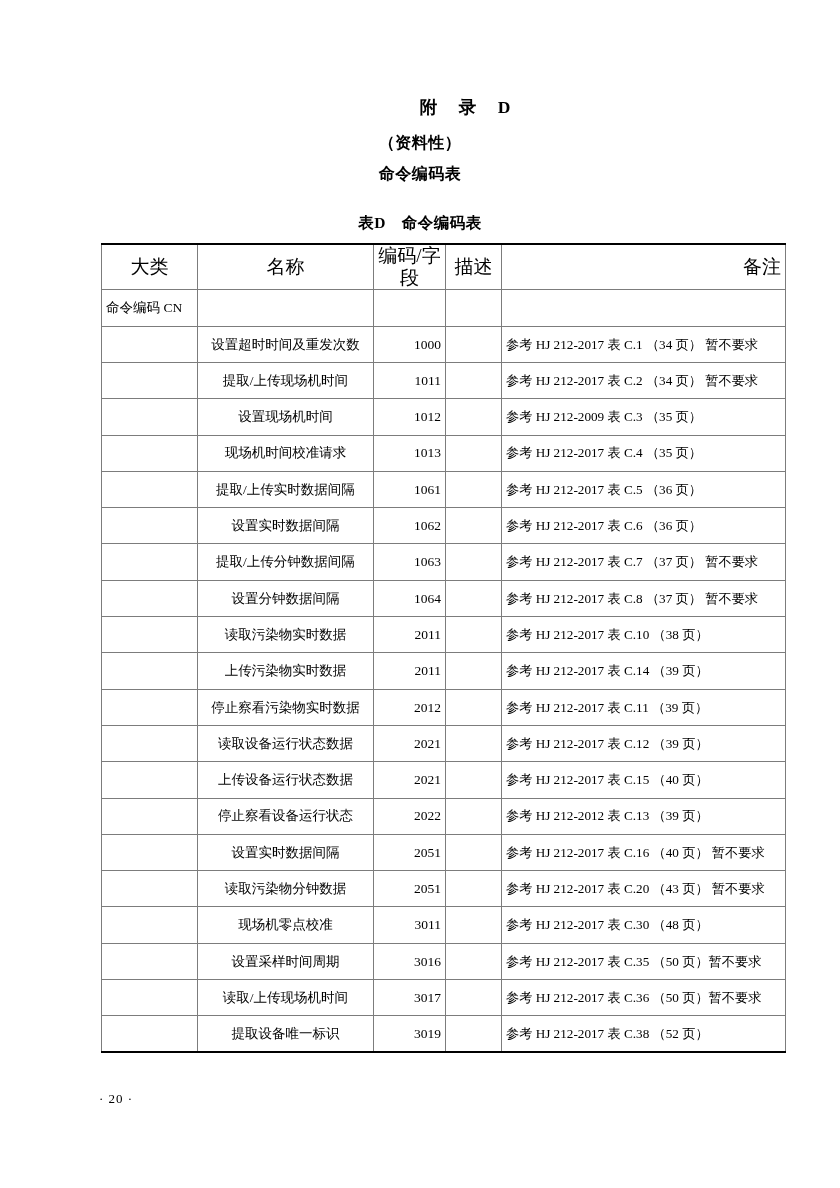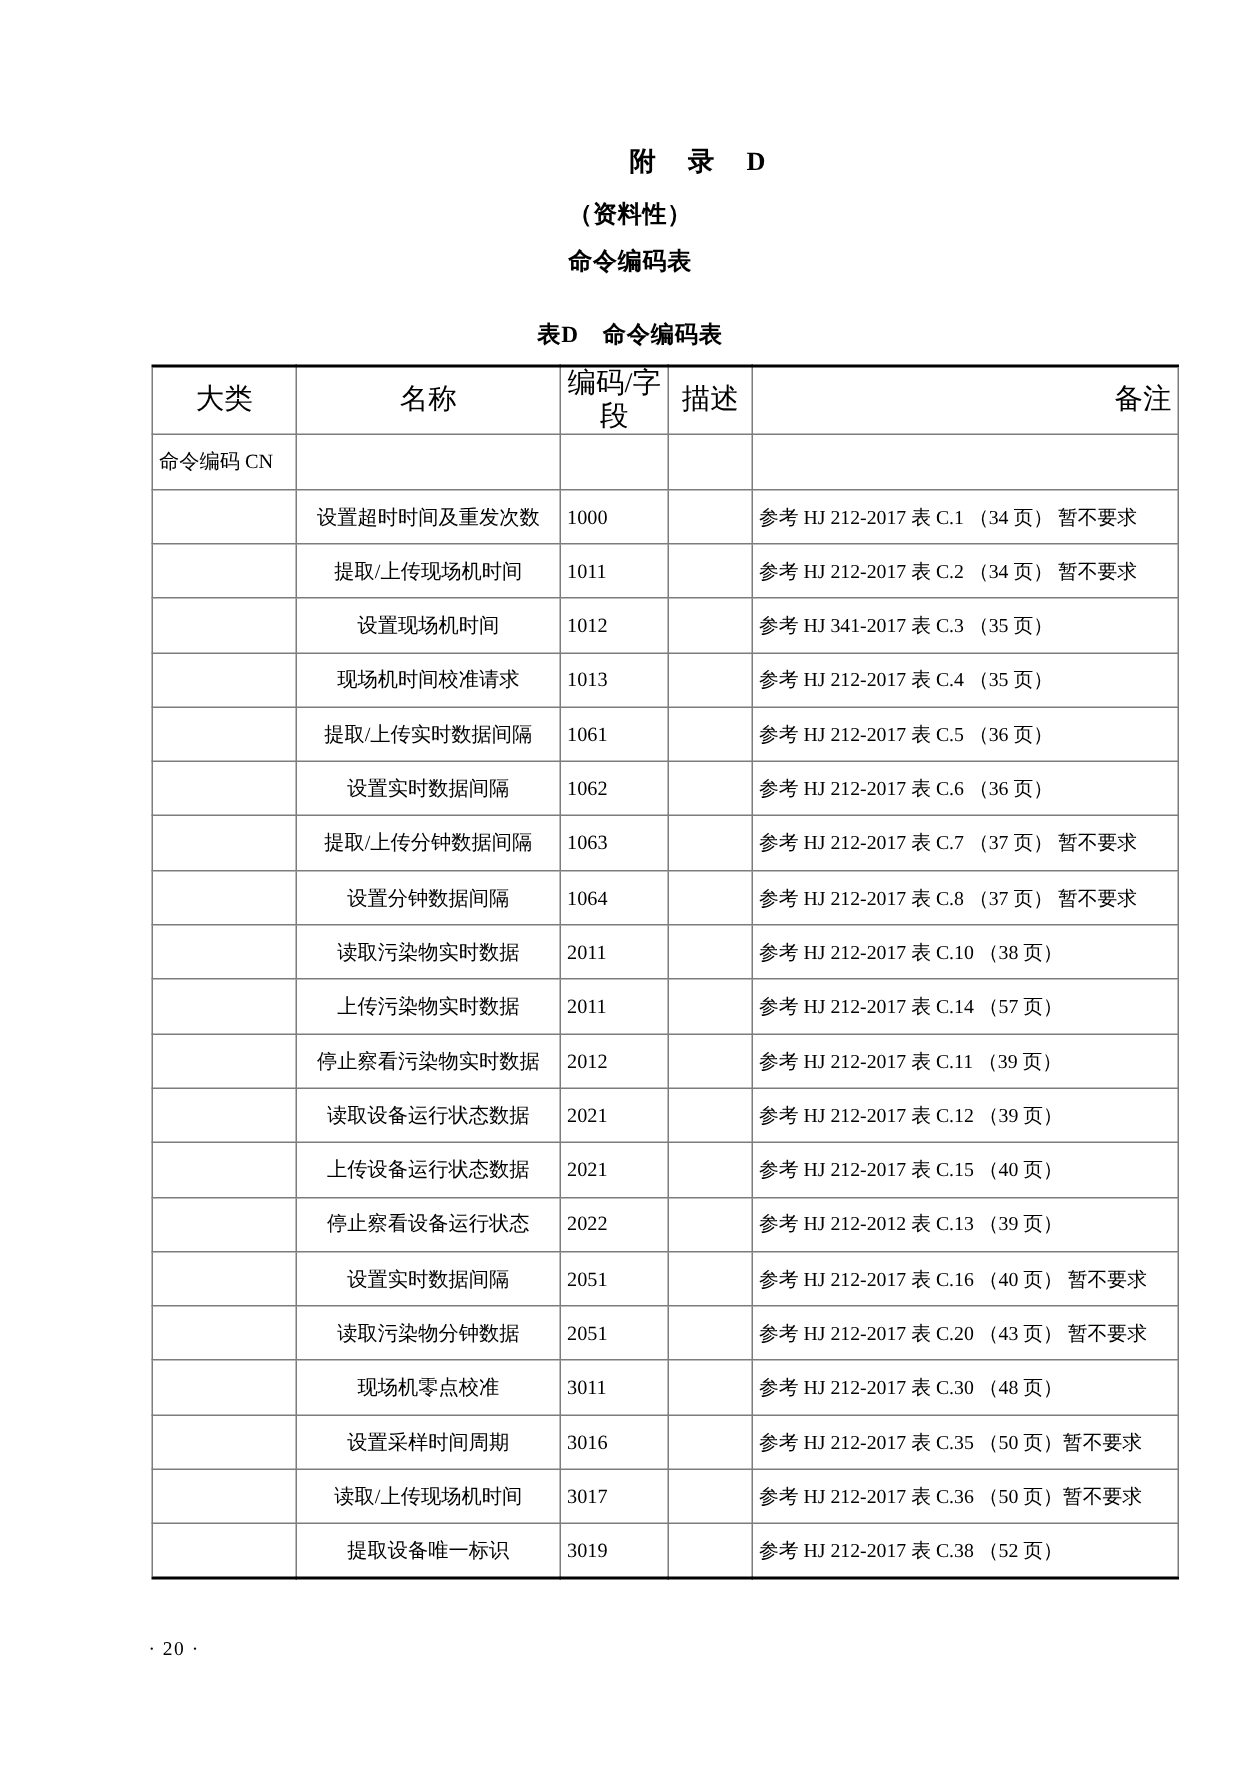--- a/index.html
+++ b/index.html
@@ -62,21 +62,21 @@
     vertical-align: middle;
     line-height: 1.15;
   }
   table.codes tr { height: 36.3px; }
   tr.hdr { height: 34px; }
   tr.hdr td { text-align: center; font-size: 19px; }
   tr.group td { height: 36px; margin-left: 16px; }
 
   .c-cat  { width: 87px;  text-align: center; }
   .c-name { width: 167px; text-align: center; }
-  .c-code { width: 63px;  text-align: left; }
+  .c-code { width: 63px;  text-align: right; }
   .c-desc { width: 47px;  text-align: center; }
   .c-note { width: 275px; text-align: left; padding-left: 9px; }
 
   td.cat-label { text-align: left; padding-left: 3px; font-size: 13.5px; }
 
   .note { white-space: nowrap; font-size: 13.2px; }
 
   
   #page-footer {
     position: absolute;
@@ -128,21 +128,21 @@
             <td class="c-name">提取/上传现场机时间</td>
             <td class="c-code">1011</td>
             <td class="c-desc"></td>
             <td class="c-note"><span class="note">参考 HJ 212-2017  表 C.2  （34 页）   暂不要求</span></td>
           </tr>
           <tr>
             <td class="c-cat"></td>
             <td class="c-name">设置现场机时间</td>
             <td class="c-code">1012</td>
             <td class="c-desc"></td>
-            <td class="c-note"><span class="note">参考 HJ 341-2017  表 C.3  （35 页）</span></td>
+            <td class="c-note"><span class="note">参考 HJ 212-2009  表 C.3  （35 页）</span></td>
           </tr>
           <tr>
             <td class="c-cat"></td>
             <td class="c-name">现场机时间校准请求</td>
             <td class="c-code">1013</td>
             <td class="c-desc"></td>
             <td class="c-note"><span class="note">参考 HJ 212-2017  表 C.4  （35 页）</span></td>
           </tr>
           <tr>
             <td class="c-cat"></td>
@@ -177,21 +177,21 @@
             <td class="c-name">读取污染物实时数据</td>
             <td class="c-code">2011</td>
             <td class="c-desc"></td>
             <td class="c-note"><span class="note">参考 HJ 212-2017  表 C.10  （38 页）</span></td>
           </tr>
           <tr>
             <td class="c-cat"></td>
             <td class="c-name">上传污染物实时数据</td>
             <td class="c-code">2011</td>
             <td class="c-desc"></td>
-            <td class="c-note"><span class="note">参考 HJ 212-2017  表 C.14  （57 页）</span></td>
+            <td class="c-note"><span class="note">参考 HJ 212-2017  表 C.14  （39 页）</span></td>
           </tr>
           <tr>
             <td class="c-cat"></td>
             <td class="c-name">停止察看污染物实时数据</td>
             <td class="c-code">2012</td>
             <td class="c-desc"></td>
             <td class="c-note"><span class="note">参考 HJ 212-2017  表 C.11  （39 页）</span></td>
           </tr>
           <tr>
             <td class="c-cat"></td>

